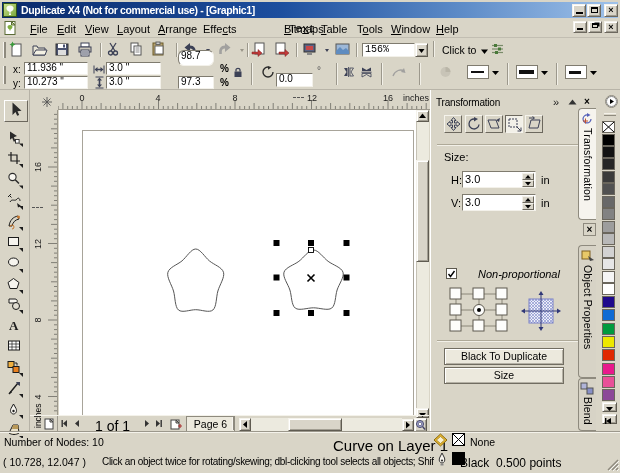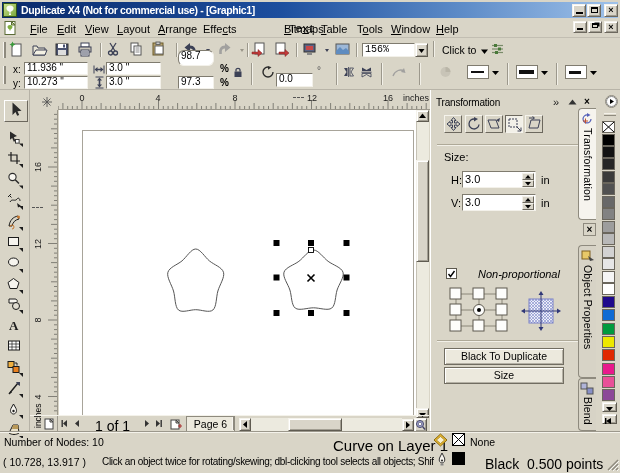--- a/index.html
+++ b/index.html
@@ -753,29 +753,29 @@
 <div class="abs stxt" style="left:4px;top:436px;">Number of Nodes: 10</div>
 <div class="abs" style="left:333px;top:437px;font-size:15px;">Curve on Layer 1</div>
 <div class="abs" style="left:433px;top:433px;"><svg width="15" height="14" viewBox="0 0 15 14">
       <path d="M7.5 1 L14 7 L7.5 13 L1 7Z" fill="#e8b830" stroke="#8a6a10"></path>
       <path d="M7.5 3.5 L11.5 7 L7.5 10.5 L3.5 7Z" fill="#f8f0d0" stroke="#8a6a10" stroke-width="0.6"></path>
     </svg></div>
 <div class="abs" style="left:452px;top:433px;width:13px;height:13px;background:#fff;border:1px solid #000;"><svg width="11" height="11">
       <path d="M0 0 L11 11 M11 0 L0 11" stroke="#000"></path>
     </svg></div>
 <div class="abs stxt" style="left:470px;top:436px;">None</div>
-<div class="abs stxt" style="left:3px;top:456px;">( 10.728, 13.917 )</div>
+<div class="abs stxt" style="left:3px;top:456px;">( 10.728, 12.047 )</div>
 <div class="abs" style="left:102px;top:456px;font-size:10px;letter-spacing:-0.3px;width:332px;overflow:hidden;white-space:nowrap;">Click an object twice for rotating/skewing; dbl-clicking tool selects all objects; Shift…</div>
 <div class="abs" style="left:436px;top:452px;"><svg width="12" height="14">
       <path d="M6 1 L8.5 6 C9.5 9 7.8 11 6 11 C4.2 11 2.5 9 3.5 6Z" fill="#f6f4ee" stroke="#333"></path>
       <circle cx="6" cy="8.5" r="1.1" fill="#333"></circle>
       <path d="M4.5 11.5 l3 0 l0 2 l-3 0Z" fill="#888"></path>
     </svg></div>
 <div class="abs" style="left:452px;top:452px;width:13px;height:13px;background:#000;border:1px solid #000;"></div>
-<div class="abs" style="left:485px;top:456px;font-size:14px;text-align:right;">Black&nbsp; 0.500 points</div>
+<div class="abs" style="left:460px;top:456px;font-size:12px;text-align:right;">Black&nbsp; 0.500 points</div>
 <svg class="abs" style="left:606px;top:458px;" width="13" height="13">
     <g stroke="#8e8a7e" stroke-width="1.4">
       <line x1="12" y1="2" x2="2" y2="12"></line>
       <line x1="12" y1="6" x2="6" y2="12"></line>
       <line x1="12" y1="10" x2="10" y2="12"></line>
     </g>
     <g stroke="#fff" stroke-width="0.8">
       <line x1="13" y1="3" x2="3" y2="13"></line>
       <line x1="13" y1="7" x2="7" y2="13"></line>
       <line x1="13" y1="11" x2="11" y2="13"></line>

